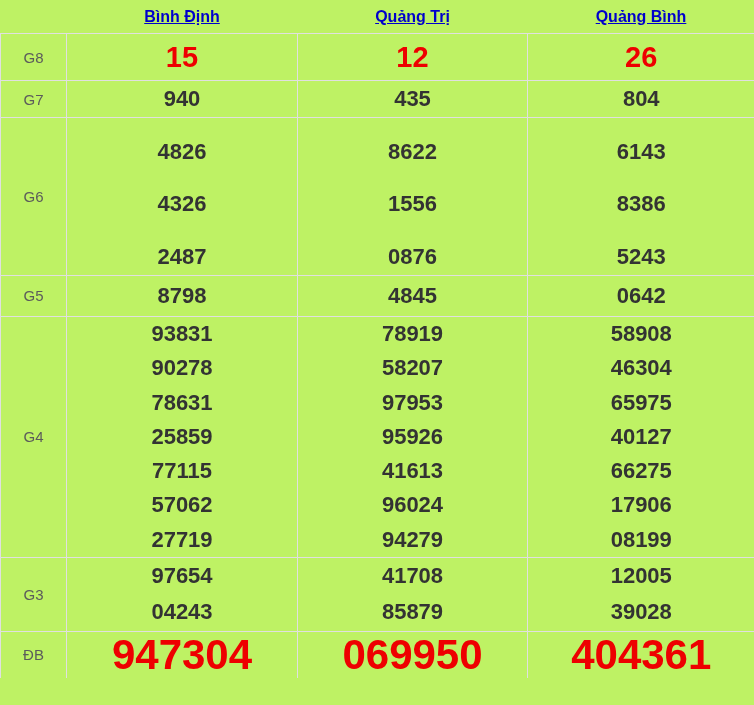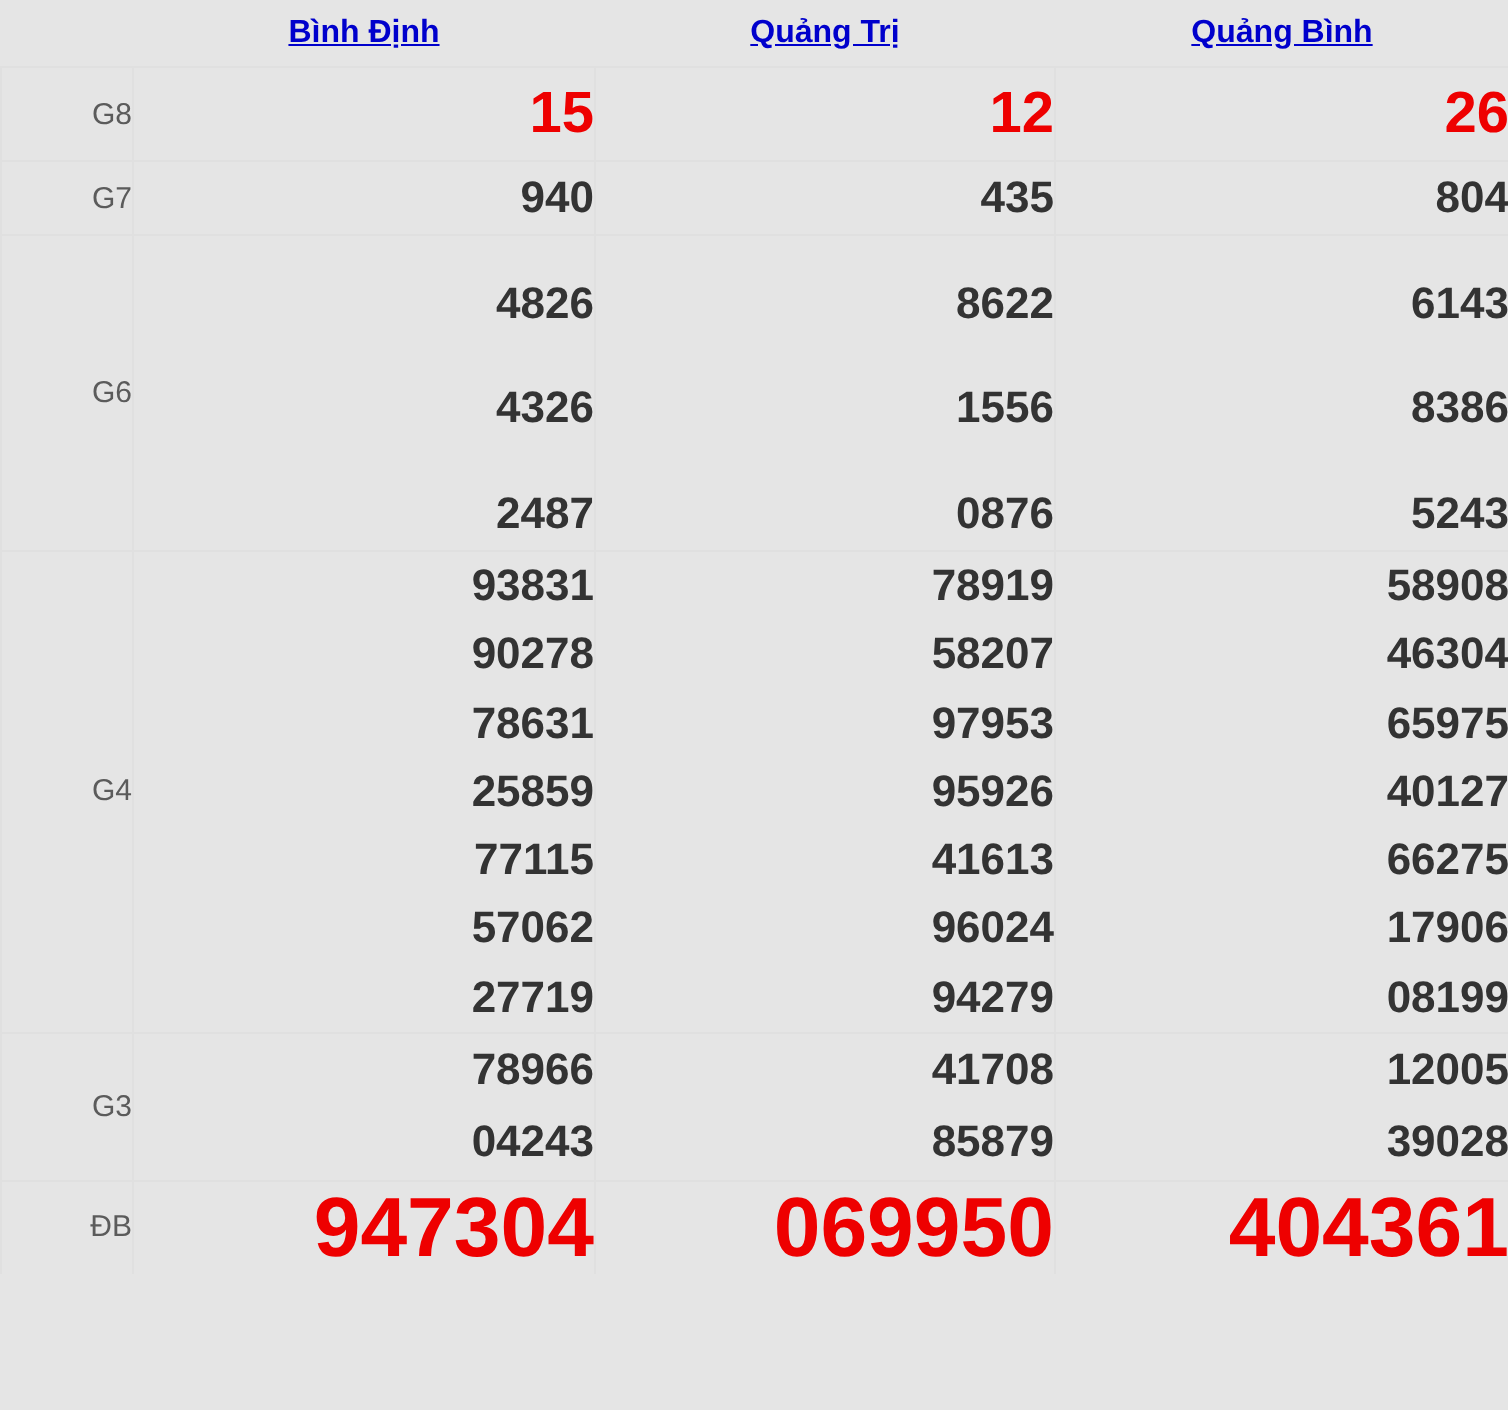--- a/index.html
+++ b/index.html
@@ -5,21 +5,21 @@
   html, body {
     margin: 0;
     padding: 0;
     background: #ffffff;
     font-family: "Liberation Sans", sans-serif;
   }
   #stage {
     width: 754px;
     height: 705px;
     overflow: hidden;
-    background: #e5e5e5;
+    background: #bef264;
   }
   table.results {
     border-collapse: collapse;
     table-layout: fixed;
     width: 754px;
   }
   col.c-label { width: 66px; }
   col.c-1 { width: 231px; }
   col.c-2 { width: 230px; }
   col.c-3 { width: 227px; }
@@ -36,21 +36,21 @@
   thead a {
     color: var(--link-color, #0000cc);
     text-decoration: underline;
     cursor: pointer;
   }
 
   tbody td {
     border-top: 1px solid var(--border-color, #e0e0e0);
     border-left: 1px solid var(--border-color, #e0e0e0);
     padding: 0;
-    text-align: right;
+    text-align: center;
     vertical-align: middle;
   }
   td.label {
     color: var(--label-color, #5b5b5b);
     font-size: 15px;
     font-weight: 400;
   }
   td.cell .val {
     font-weight: 700;
     font-size: 22px;
@@ -131,20 +131,32 @@
             <div class="val">8622</div>
             <div class="val">1556</div>
             <div class="val">0876</div>
           </td>
           <td class="cell">
             <div class="val">6143</div>
             <div class="val">8386</div>
             <div class="val">5243</div>
           </td>
         </tr>
+        <tr class="r3">
+          <td class="label">G5</td>
+          <td class="cell">
+            <div class="val">8798</div>
+          </td>
+          <td class="cell">
+            <div class="val">4845</div>
+          </td>
+          <td class="cell">
+            <div class="val">0642</div>
+          </td>
+        </tr>
         <tr class="r4">
           <td class="label">G4</td>
           <td class="cell">
             <div class="val">93831</div>
             <div class="val">90278</div>
             <div class="val">78631</div>
             <div class="val">25859</div>
             <div class="val">77115</div>
             <div class="val">57062</div>
             <div class="val">27719</div>
@@ -164,21 +176,21 @@
             <div class="val">65975</div>
             <div class="val">40127</div>
             <div class="val">66275</div>
             <div class="val">17906</div>
             <div class="val">08199</div>
           </td>
         </tr>
         <tr class="r5">
           <td class="label">G3</td>
           <td class="cell">
-            <div class="val">78966</div>
+            <div class="val">97654</div>
             <div class="val">04243</div>
           </td>
           <td class="cell">
             <div class="val">41708</div>
             <div class="val">85879</div>
           </td>
           <td class="cell">
             <div class="val">12005</div>
             <div class="val">39028</div>
           </td>

